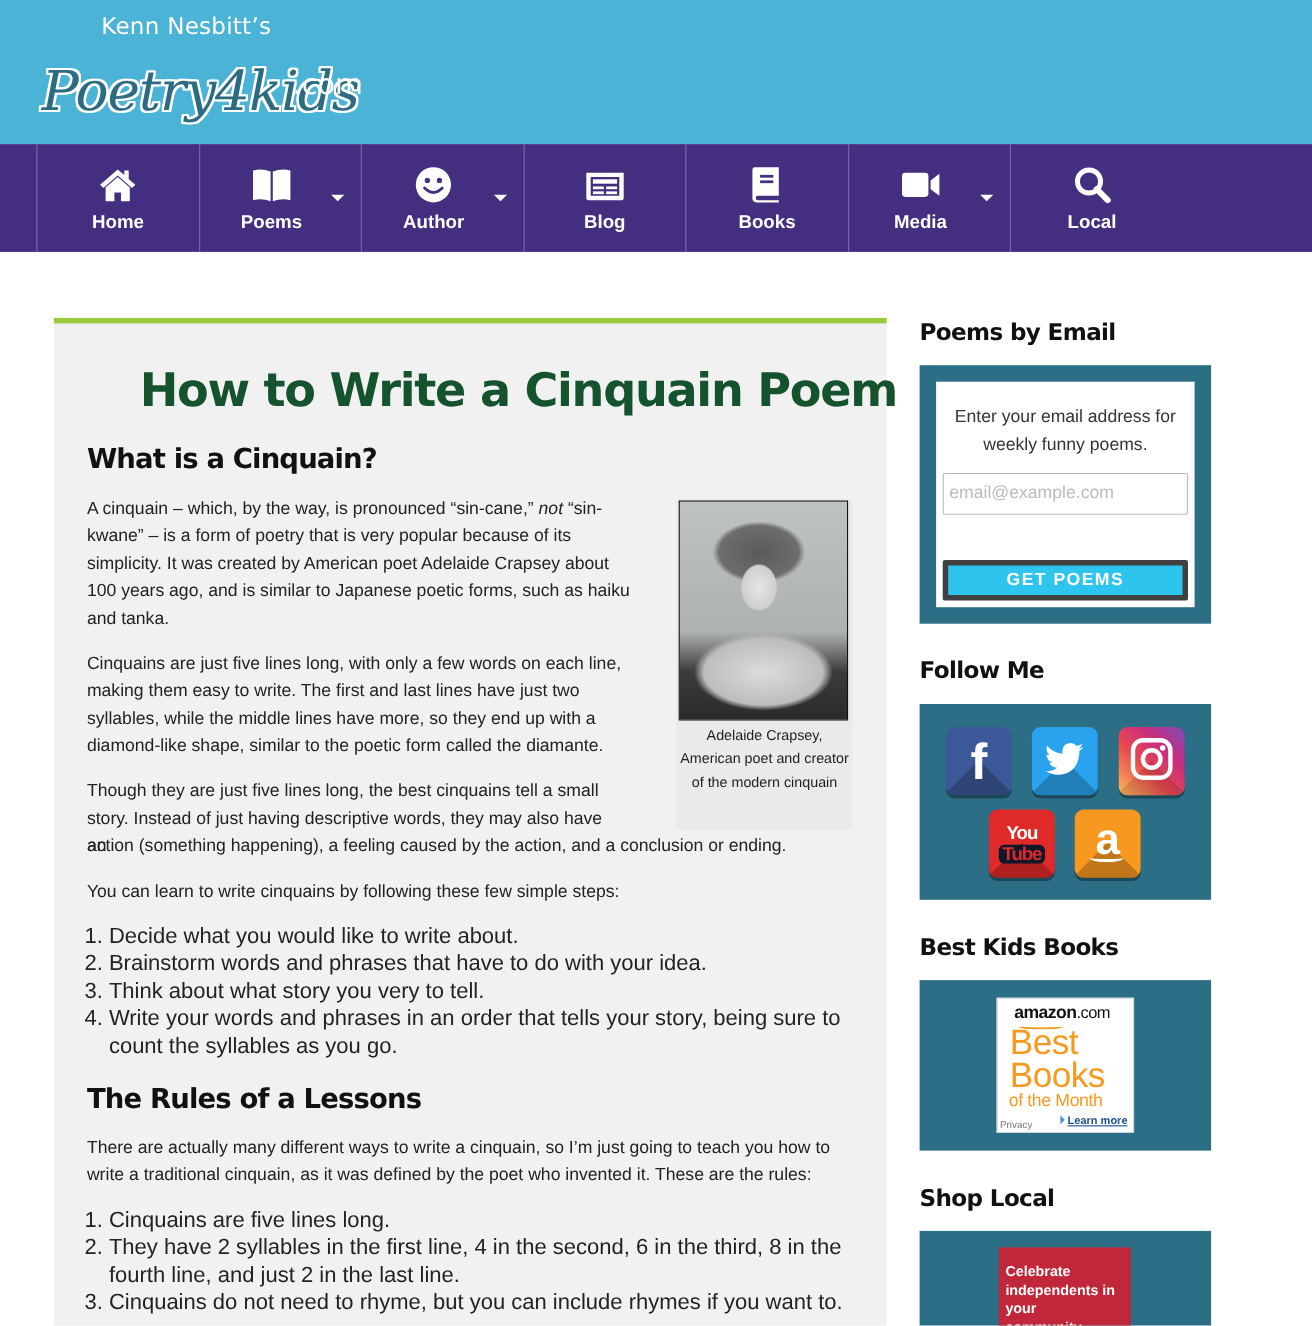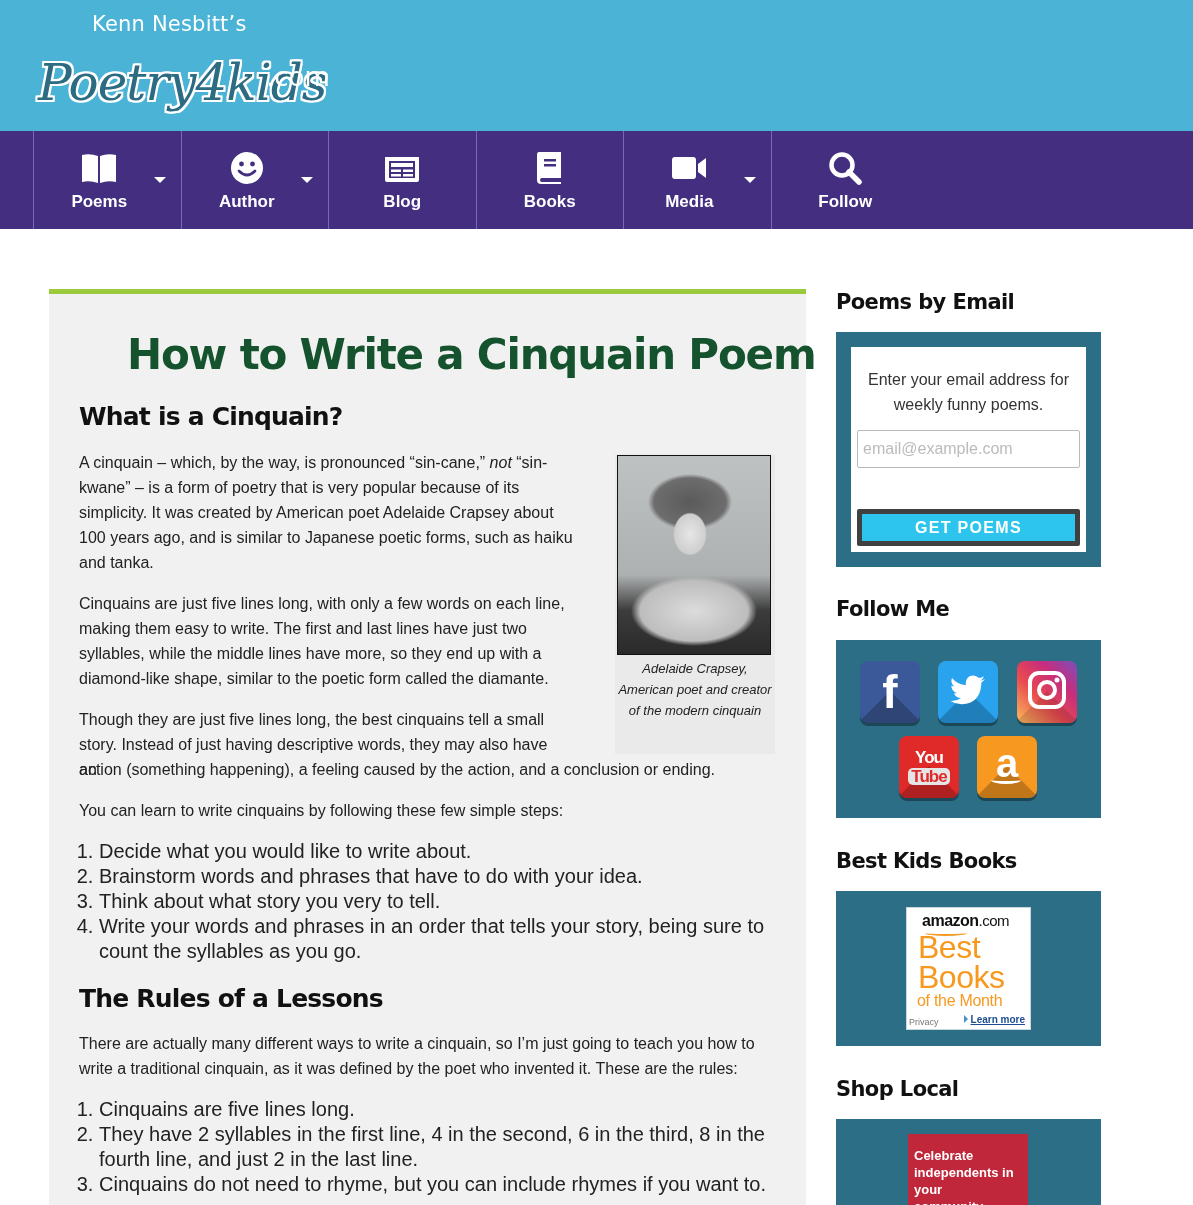--- a/index.html
+++ b/index.html
@@ -29,21 +29,21 @@
     
     .article { position: absolute; left: 49px; top: 289px; width: 757px; height: 940px; background: #f1f1f1; border-top: 5px solid #9bcb3c; }
     .article-inner { position: absolute; left: 30px; top: 0; width: 697px; }
     .page-title { position: absolute; left: 0; top: 36px; font-family: "DejaVu Sans", sans-serif; font-weight: bold; font-size: 42px; color: #14532d; letter-spacing: -1.2px; white-space: nowrap; margin-left: 48px; }
     h2.section { font-family: "DejaVu Sans", sans-serif; font-weight: bold; font-size: 25px; color: #111; letter-spacing: -0.8px; position: absolute; left: 0; white-space: nowrap; }
     .p { position: absolute; left: 0; font-size: 16px; line-height: 25px; color: #222; }
     .p em { font-style: italic; }
     ol.list { position: absolute; left: 20px; font-size: 20px; line-height: 25px; color: #222; }
     ol.list li { padding-left: 0; }
 
-    .figure { position: absolute; left: 536px; top: 160px; width: 160px; height: 300px; background: #eaeaea; font-style: italic; }
+    .figure { position: absolute; left: 536px; top: 160px; width: 160px; height: 300px; background: #eaeaea; }
     .portrait { position: absolute; left: 2px; top: 1px; width: 154px; height: 200px; border: 1px solid #111;
       background: radial-gradient(ellipse 28px 36px at 72px 78px, #e6e6e6 0%, #cfcfcf 55%, transparent 60%),
                   radial-gradient(ellipse 60px 40px at 72px 46px, #5a5a5a 0%, #6d6d6d 60%, transparent 70%),
                   radial-gradient(ellipse 90px 50px at 76px 155px, #dcdcdc 0%, #bdbdbd 60%, transparent 70%),
                   linear-gradient(180deg, #bfc2c3 0%, #aeb1b2 60%, #3c3c3c 78%, #2a2a2a 100%); }
     .figcap { position: absolute; left: 0; top: 204px; width: 160px; text-align: center; font-size: 13px; line-height: 21px; color: #222; }
 
     
     .sidebar { position: absolute; left: 836px; top: 0; width: 265px; }
     .widget-title { position: absolute; left: 0; font-family: "DejaVu Sans", sans-serif; font-weight: bold; font-size: 21px; color: #111; letter-spacing: -0.6px; white-space: nowrap; }
@@ -79,20 +79,29 @@
   <div class="logo">
     <span class="logo-top">Kenn Nesbitt’s</span>
     <span class="logo-main">Poetry4kids</span>
     <span class="logo-dom">.com</span>
   </div>
 </header>
 
 <nav class="main-nav">
   <div class="nav-lead"></div>
 
+  <div class="nav-item">
+    <div class="nav-icon">
+      <svg viewBox="0 0 36 34">
+          <path d="M18 3 L2 17 L5 20 L18 8.5 L31 20 L34 17 L28 11.7 V4 H24 V8.2 Z"></path>
+          <path d="M7 19.5 L18 10 L29 19.5 V32 H21 V24 H15 V32 H7 Z"></path>
+        </svg>
+    </div>
+    <span class="nav-label">Home</span>
+  </div>
 
   <div class="nav-item has-caret">
     <div class="nav-icon">
       <svg viewBox="0 0 36 34">
           <path d="M1 4 Q9 2 17 5 V32 Q9 29 1 31 Z"></path>
           <path d="M35 4 Q27 2 19 5 V32 Q27 29 35 31 Z"></path>
         </svg>
     </div>
     <span class="nav-label">Poems</span>
     <span class="nav-caret"></span>
@@ -148,21 +157,21 @@
     <span class="nav-caret"></span>
   </div>
 
   <div class="nav-item">
     <div class="nav-icon">
       <svg viewBox="0 0 36 34">
           <circle cx="15" cy="14" r="10.5" fill="none" stroke="#fff" stroke-width="4.5"></circle>
           <path d="M22 21 L32 31" stroke="#fff" stroke-width="5.5" stroke-linecap="round"></path>
         </svg>
     </div>
-    <span class="nav-label">Follow</span>
+    <span class="nav-label">Local</span>
   </div>
 </nav>
 
 <main class="article">
   <div class="article-inner">
     <h1 class="page-title">How to Write a Cinquain Poem</h1>
 
     <h2 class="section" style="top:108px;text-align:center;">What is a Cinquain?</h2>
 
     <div class="figure">
@@ -224,21 +233,21 @@
     <a class="social-icon" style="left:181px; top:21px; background:linear-gradient(45deg,#fbbc5c 0%,#e9494f 40%,#c62d7e 70%,#7c4fbb 100%);">
       <div class="shade" style="background:rgba(0,0,0,0.12);"></div>
       <span><svg width="40" height="40" viewBox="0 0 40 40">
             <rect x="3" y="3" width="34" height="34" rx="9" fill="none" stroke="#fff" stroke-width="4"></rect>
             <circle cx="20" cy="20" r="8" fill="none" stroke="#fff" stroke-width="4"></circle>
             <circle cx="30" cy="10" r="2.5" fill="#fff"></circle>
           </svg></span>
     </a>
     <a class="social-icon" style="left:63px; top:96px; background:#e02a2a;">
       <div class="shade"></div>
-      <span style="text-align:center; line-height:17px; font-size:17px; font-family:'Liberation Sans',sans-serif; letter-spacing:-1px;">You<br><span style="display:inline-block; background:#e5e5e5; color:#e02a2a; border-radius:5px; padding:0 3px; margin-top:2px;">Tube</span></span>
+      <span style="text-align:center; line-height:17px; font-size:17px; font-family:'Liberation Sans',sans-serif; letter-spacing:-1px;">You<br><span style="display:inline-block; background:#0f172a; color:#e02a2a; border-radius:5px; padding:0 3px; margin-top:2px;">Tube</span></span>
     </a>
     <a class="social-icon" style="left:141px; top:96px; background:#f79820;">
       <div class="shade"></div>
       <span style="font-size:40px; line-height:40px; font-family:'Liberation Sans',sans-serif; margin-top:-8px;">a</span>
       <span style="position:absolute; left:14px; top:40px; width:30px; height:8px; border-bottom:3px solid #fff; border-radius:0 0 50% 50%;"></span>
     </a>
   </div>
 
   <h3 class="widget-title" style="top:849px;">Best Kids Books</h3>
   <div class="widget-box" style="top:891px; height:155px;">

